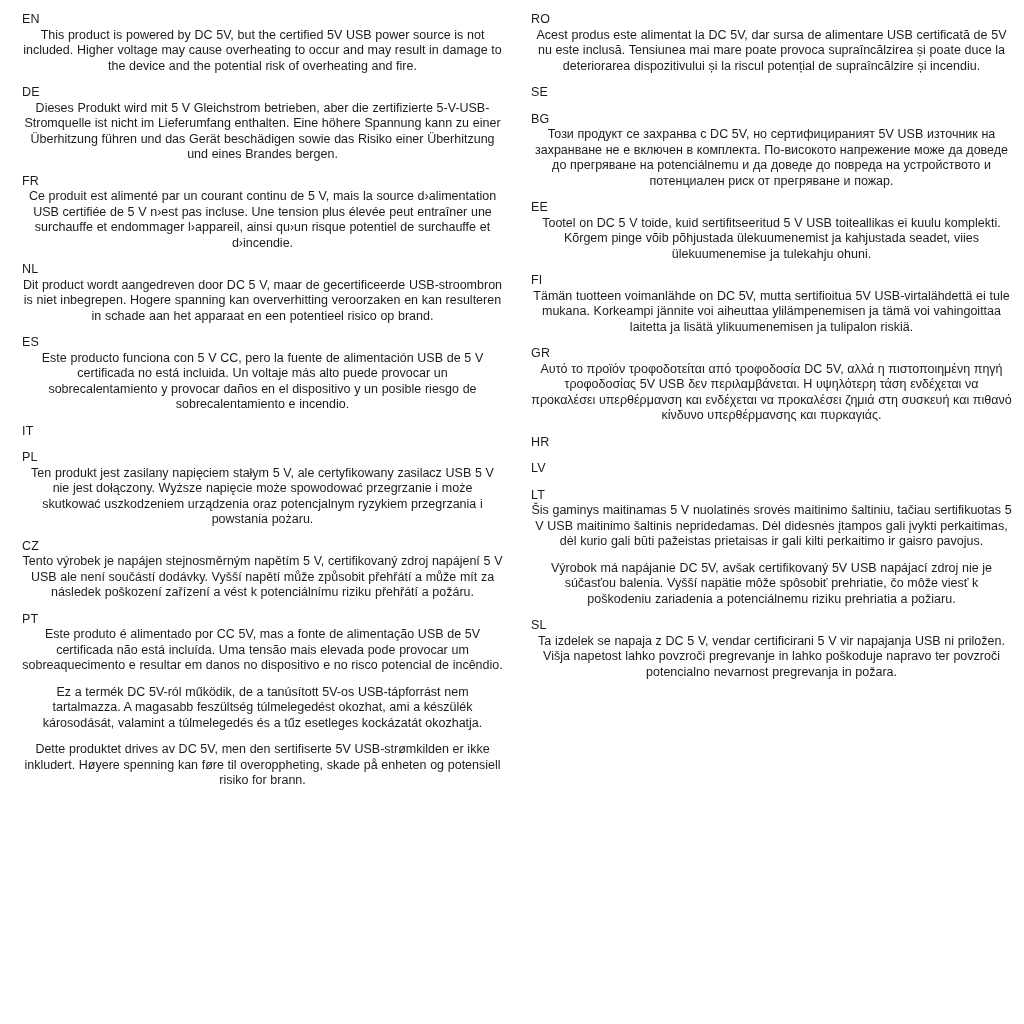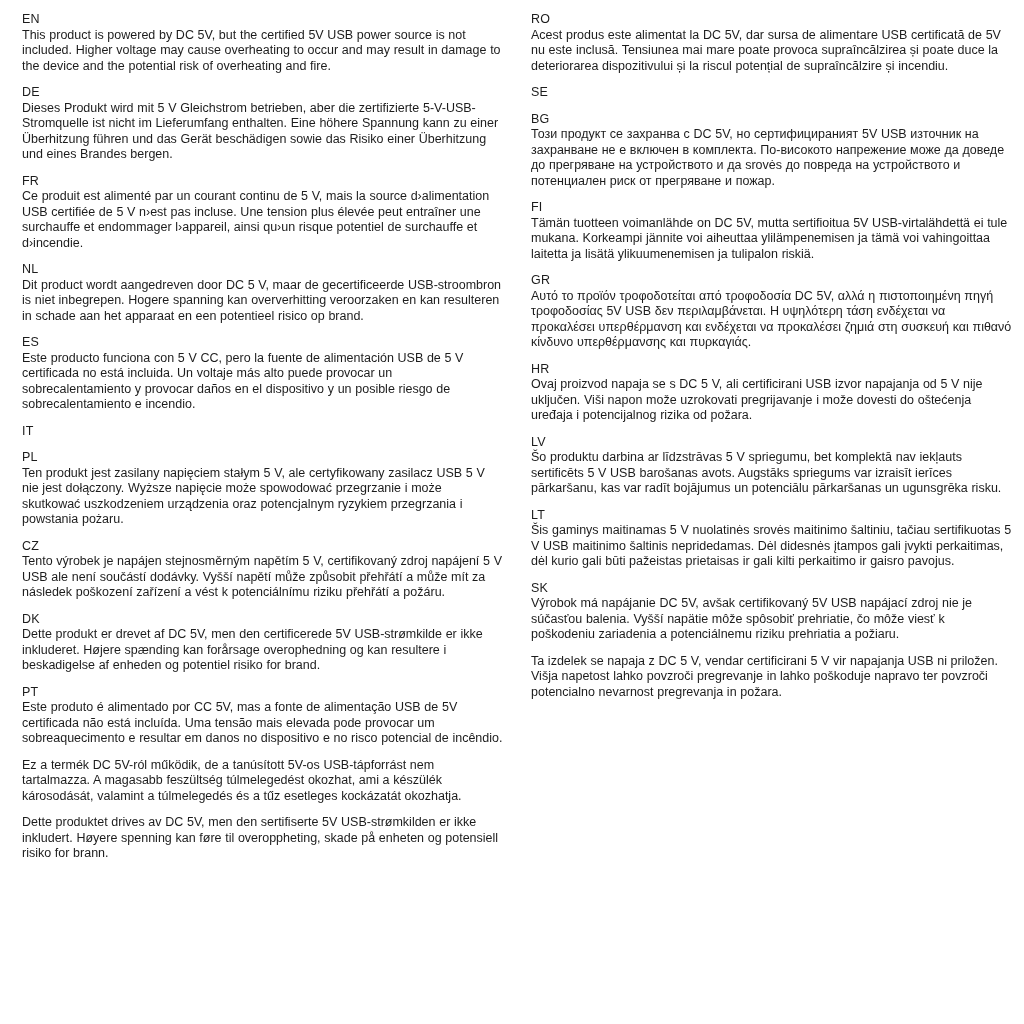--- a/index.html
+++ b/index.html
@@ -28,21 +28,21 @@
   .lang {
     font-size: 12.5px;
     line-height: 15.5px;
     font-weight: 400;
     letter-spacing: 0.2px;
   }
   .text {
     font-size: 12.5px;
     line-height: 15.5px;
     font-weight: 400;
-    text-align: left;
+    text-align: center;
     word-spacing: 0.2px;
   }
 </style>
 </head>
 <body>
 
 <div class="page">
   <div class="col">
       <section class="block">
         <div class="lang">EN</div>
@@ -69,69 +69,67 @@
       </section>
       <section class="block">
         <div class="lang">PL</div>
         <p class="text">Ten produkt jest zasilany napięciem stałym 5 V, ale certyfikowany zasilacz USB 5 V nie jest dołączony. Wyższe napięcie może spowodować przegrzanie i może skutkować uszkodzeniem urządzenia oraz potencjalnym ryzykiem przegrzania i powstania pożaru.</p>
       </section>
       <section class="block">
         <div class="lang">CZ</div>
         <p class="text">Tento výrobek je napájen stejnosměrným napětím 5 V, certifikovaný zdroj napájení 5 V USB ale není součástí dodávky. Vyšší napětí může způsobit přehřátí a může mít za následek poškození zařízení a vést k potenciálnímu riziku přehřátí a požáru.</p>
       </section>
       <section class="block">
-        <div class="lang">DK</div>
-        <p class="text">Dette produkt er drevet af DC 5V, men den certificerede 5V USB-strømkilde er ikke inkluderet. Højere spænding kan forårsage overophedning og kan resultere i beskadigelse af enheden og potentiel risiko for brand.</p>
-      </section>
-      <section class="block">
         <div class="lang">PT</div>
         <p class="text">Este produto é alimentado por CC 5V, mas a fonte de alimentação USB de 5V certificada não está incluída. Uma tensão mais elevada pode provocar um sobreaquecimento e resultar em danos no dispositivo e no risco potencial de incêndio.</p>
       </section>
       <section class="block">
         <p class="text">Ez a termék DC 5V-ról működik, de a tanúsított 5V-os USB-tápforrást nem tartalmazza. A magasabb feszültség túlmelegedést okozhat, ami a készülék károsodását, valamint a túlmelegedés és a tűz esetleges kockázatát okozhatja.</p>
       </section>
       <section class="block">
         <p class="text">Dette produktet drives av DC 5V, men den sertifiserte 5V USB-strømkilden er ikke inkludert. Høyere spenning kan føre til overoppheting, skade på enheten og potensiell risiko for brann.</p>
       </section>
     </div>
   <div class="col">
       <section class="block">
         <div class="lang">RO</div>
         <p class="text">Acest produs este alimentat la DC 5V, dar sursa de alimentare USB certificată de 5V nu este inclusă. Tensiunea mai mare poate provoca supraîncălzirea și poate duce la deteriorarea dispozitivului și la riscul potențial de supraîncălzire și incendiu.</p>
       </section>
       <section class="block">
         <div class="lang">SE</div>
       </section>
       <section class="block">
         <div class="lang">BG</div>
-        <p class="text">Този продукт се захранва с DC 5V, но сертифицираният 5V USB източник на захранване не е включен в комплекта. По-високото напрежение може да доведе до прегряване на устройството и да srovės до повреда на устройството и потенциален риск от прегряване и пожар.</p>
+        <p class="text">Този продукт се захранва с DC 5V, но сертифицираният 5V USB източник на захранване не е включен в комплекта. По-високото напрежение може да доведе до прегряване на potenciálnemu и да доведе до повреда на устройството и потенциален риск от прегряване и пожар.</p>
+      </section>
+      <section class="block">
+        <div class="lang">EE</div>
+        <p class="text">Tootel on DC 5 V toide, kuid sertifitseeritud 5 V USB toiteallikas ei kuulu komplekti. Kõrgem pinge võib põhjustada ülekuumenemist ja kahjustada seadet, viies ülekuumenemise ja tulekahju ohuni.</p>
       </section>
       <section class="block">
         <div class="lang">FI</div>
         <p class="text">Tämän tuotteen voimanlähde on DC 5V, mutta sertifioitua 5V USB-virtalähdettä ei tule mukana. Korkeampi jännite voi aiheuttaa ylilämpenemisen ja tämä voi vahingoittaa laitetta ja lisätä ylikuumenemisen ja tulipalon riskiä.</p>
       </section>
       <section class="block">
         <div class="lang">GR</div>
         <p class="text">Αυτό το προϊόν τροφοδοτείται από τροφοδοσία DC 5V, αλλά η πιστοποιημένη πηγή τροφοδοσίας 5V USB δεν περιλαμβάνεται. Η υψηλότερη τάση ενδέχεται να προκαλέσει υπερθέρμανση και ενδέχεται να προκαλέσει ζημιά στη συσκευή και πιθανό κίνδυνο υπερθέρμανσης και πυρκαγιάς.</p>
       </section>
       <section class="block">
         <div class="lang">HR</div>
-        <p class="text">Ovaj proizvod napaja se s DC 5 V, ali certificirani USB izvor napajanja od 5 V nije uključen. Viši napon može uzrokovati pregrijavanje i može dovesti do oštećenja uređaja i potencijalnog rizika od požara.</p>
       </section>
       <section class="block">
         <div class="lang">LV</div>
-        <p class="text">Šo produktu darbina ar līdzstrāvas 5 V spriegumu, bet komplektā nav iekļauts sertificēts 5 V USB barošanas avots. Augstāks spriegums var izraisīt ierīces pārkaršanu, kas var radīt bojājumus un potenciālu pārkaršanas un ugunsgrēka risku.</p>
       </section>
       <section class="block">
         <div class="lang">LT</div>
         <p class="text">Šis gaminys maitinamas 5 V nuolatinės srovės maitinimo šaltiniu, tačiau sertifikuotas 5 V USB maitinimo šaltinis nepridedamas. Dėl didesnės įtampos gali įvykti perkaitimas, dėl kurio gali būti pažeistas prietaisas ir gali kilti perkaitimo ir gaisro pavojus.</p>
       </section>
       <section class="block">
-        <div class="lang">SK</div>
         <p class="text">Výrobok má napájanie DC 5V, avšak certifikovaný 5V USB napájací zdroj nie je súčasťou balenia. Vyšší napätie môže spôsobiť prehriatie, čo môže viesť k poškodeniu zariadenia a potenciálnemu riziku prehriatia a požiaru.</p>
       </section>
       <section class="block">
+        <div class="lang">SL</div>
         <p class="text">Ta izdelek se napaja z DC 5 V, vendar certificirani 5 V vir napajanja USB ni priložen. Višja napetost lahko povzroči pregrevanje in lahko poškoduje napravo ter povzroči potencialno nevarnost pregrevanja in požara.</p>
       </section>
       <section class="block">
       </section>
     </div>
 </div>
 
 </body></html>

